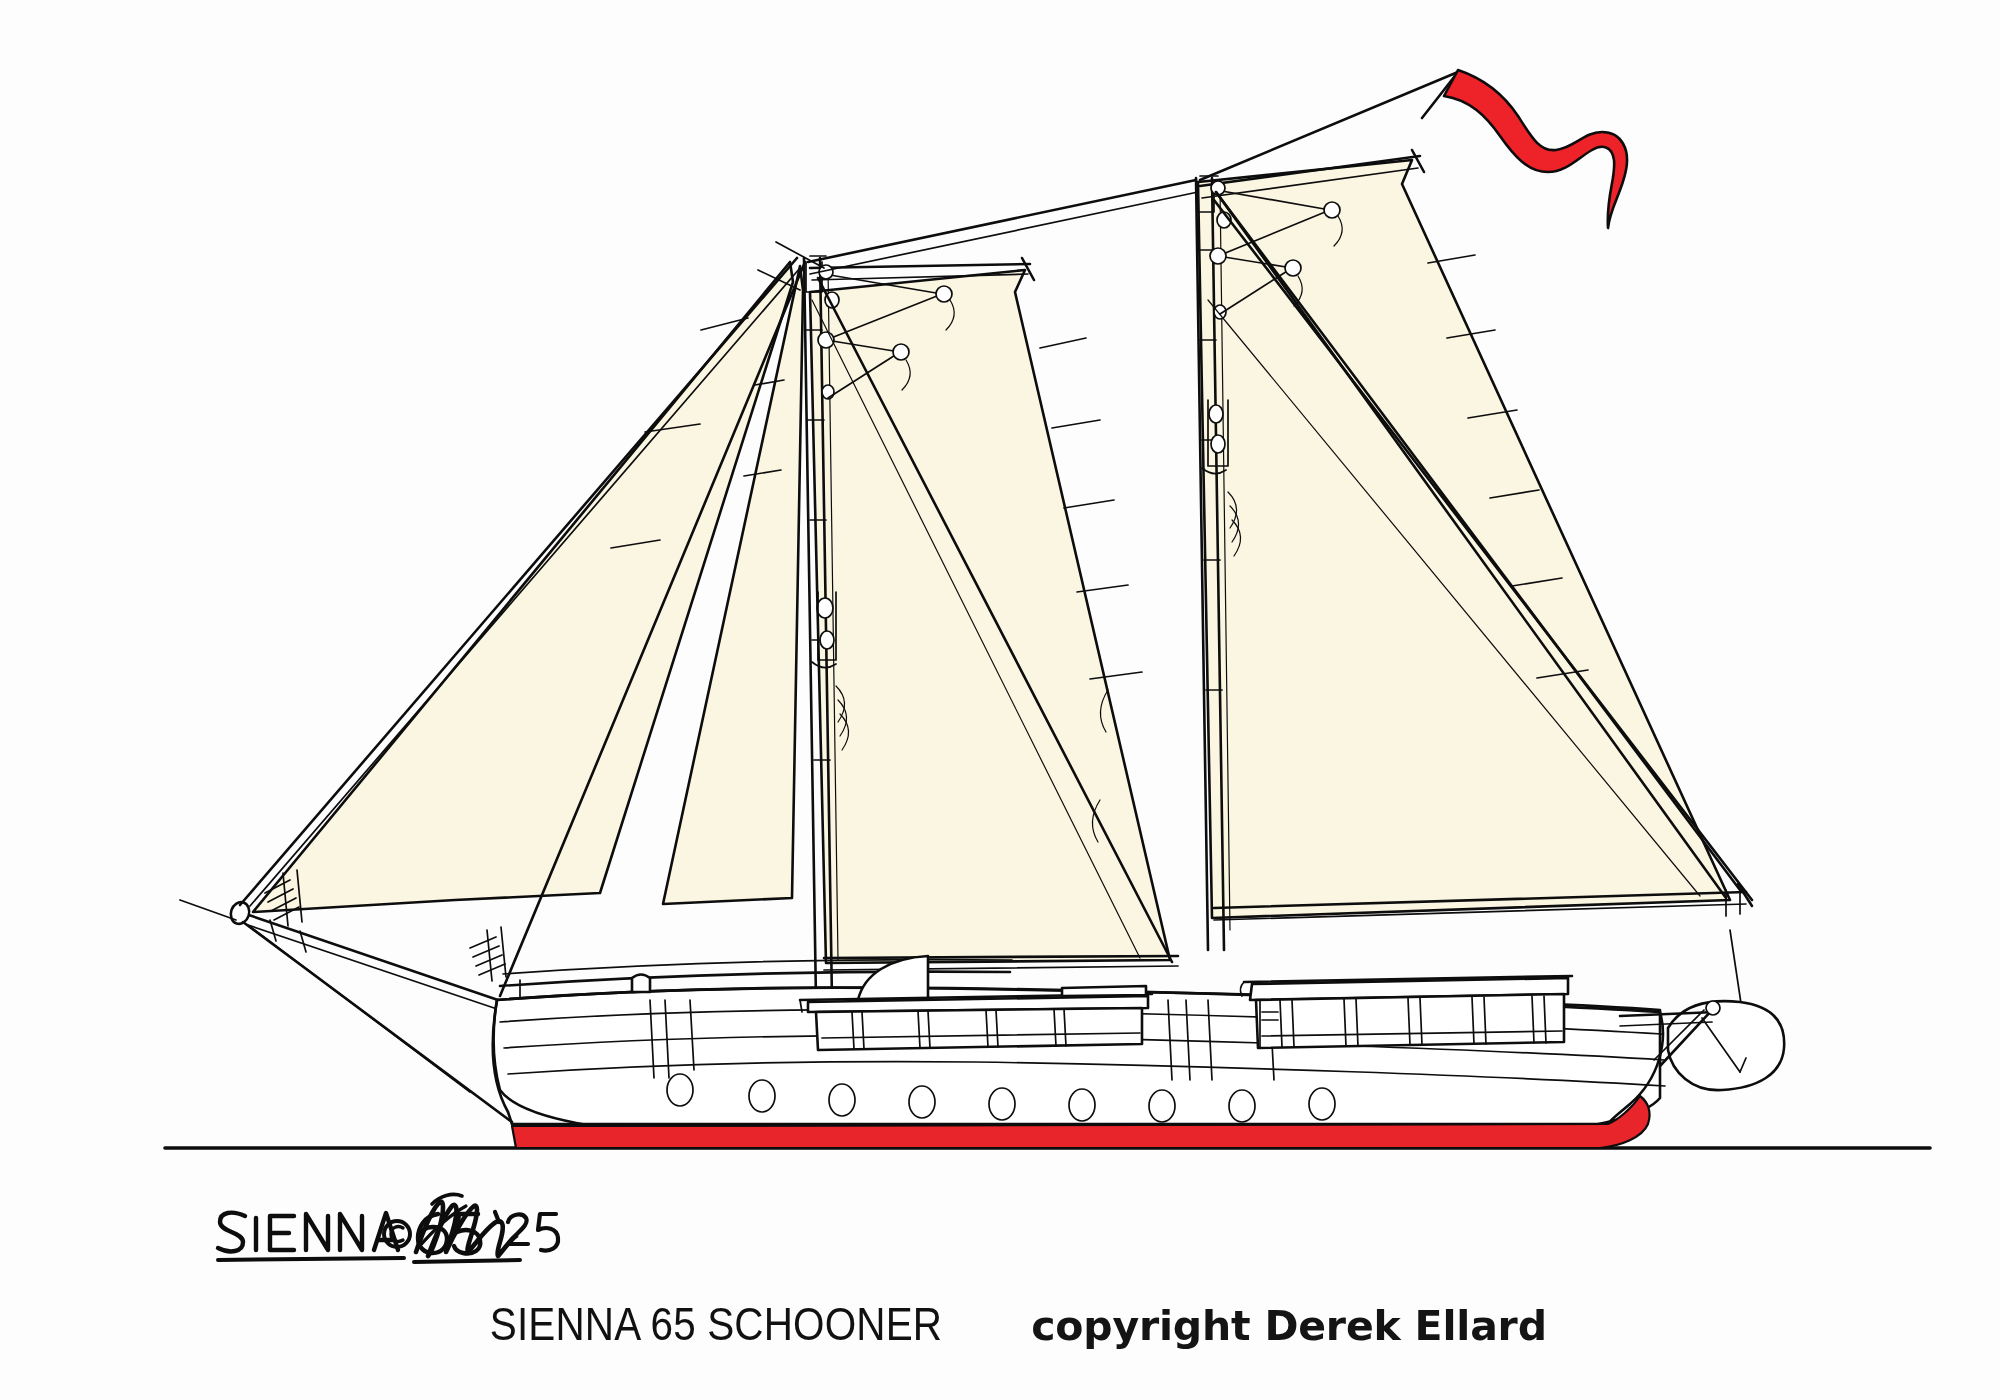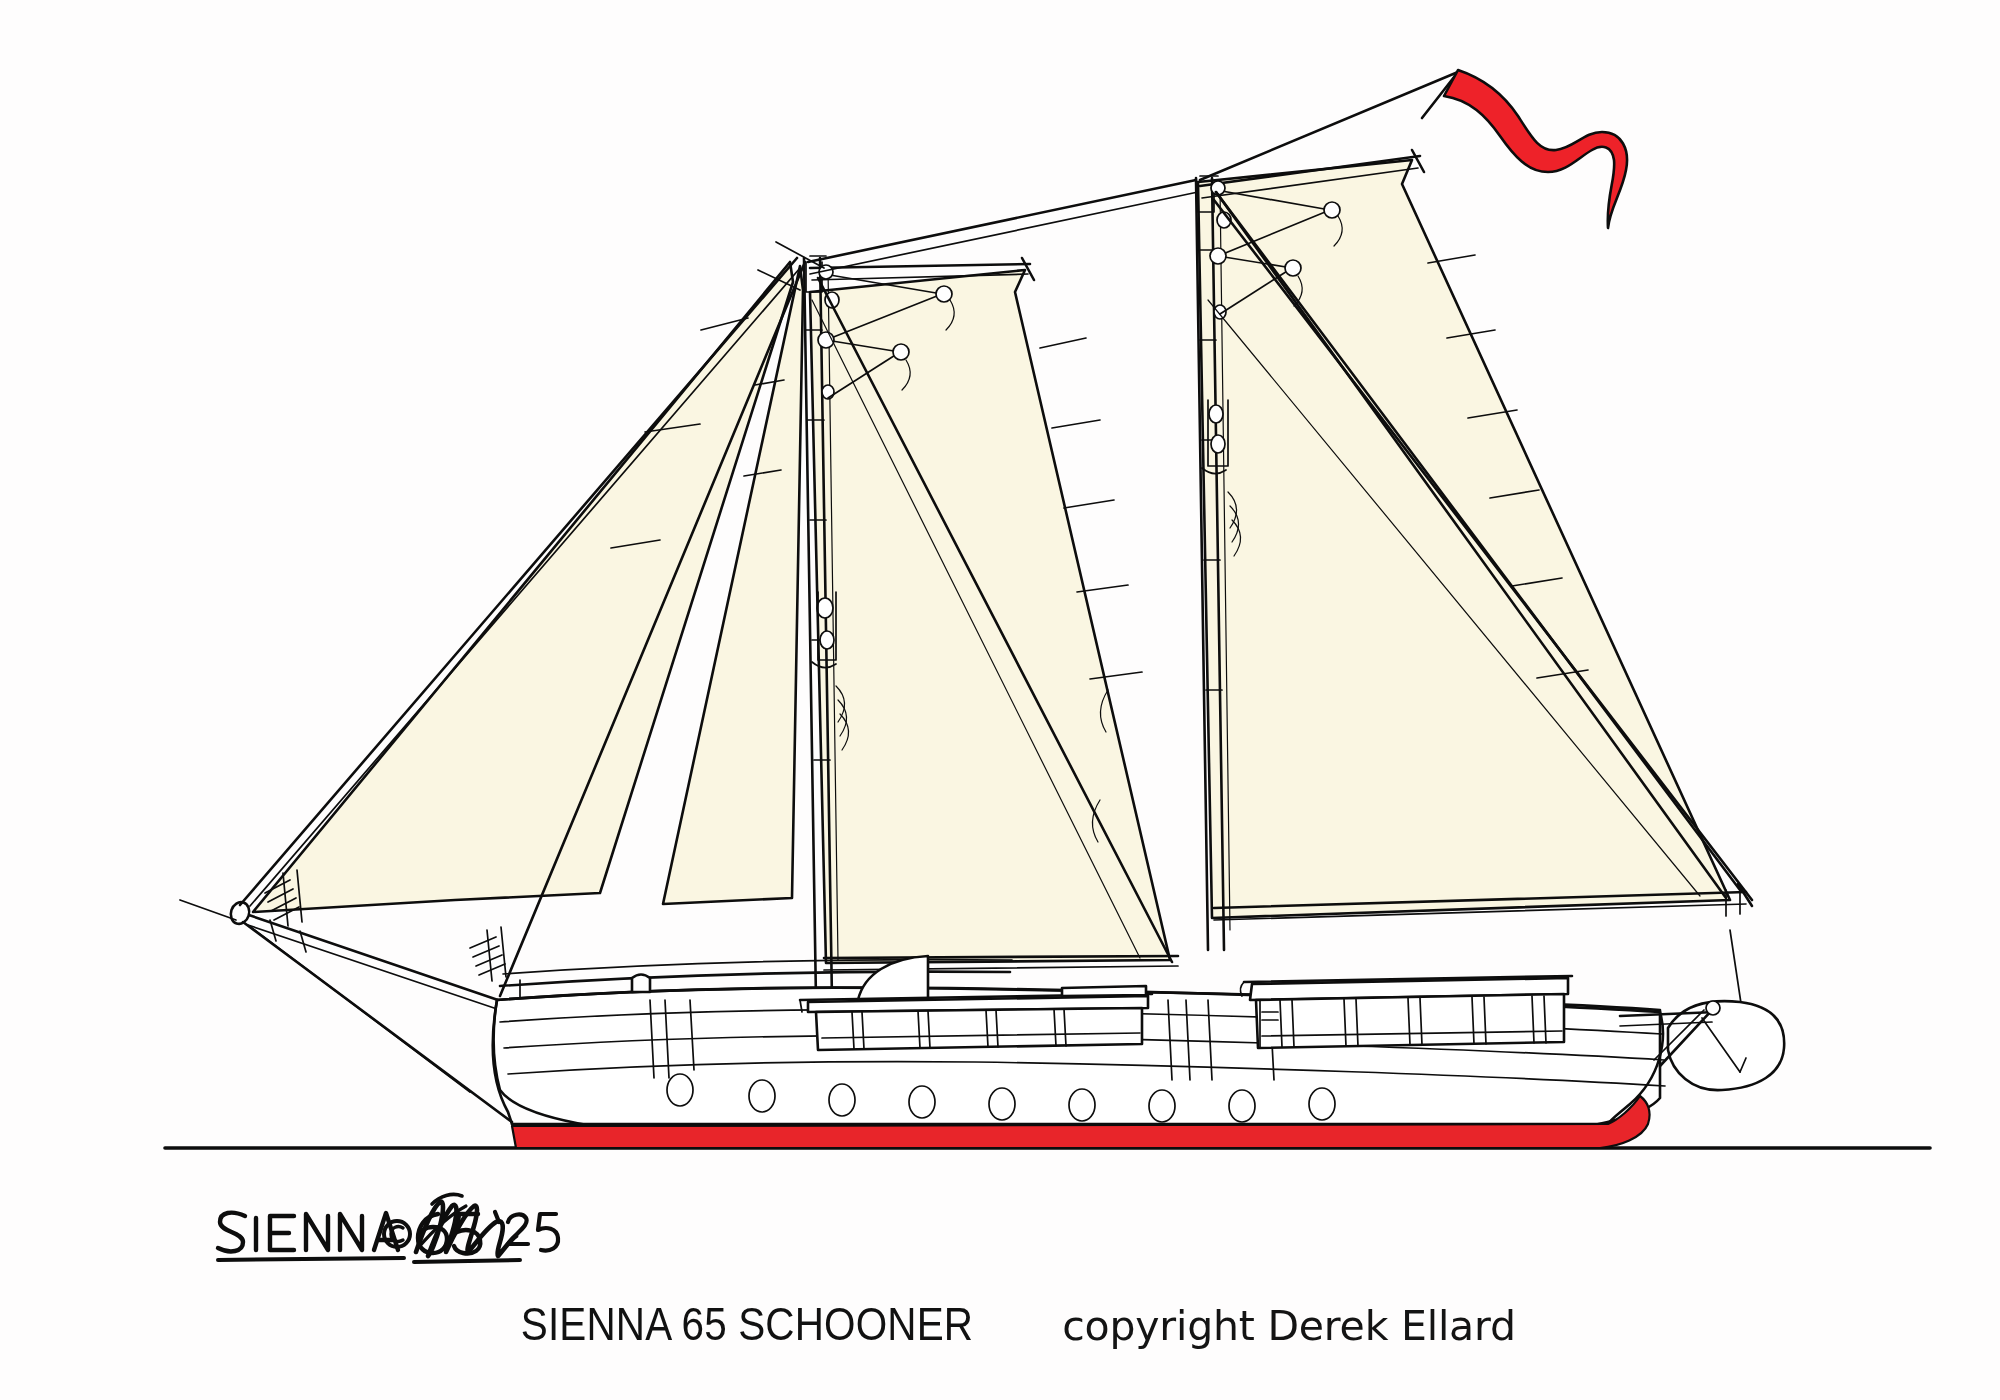--- a/index.html
+++ b/index.html
@@ -43,21 +43,21 @@
     letter-spacing: 0.2px;
     color: #111111;
     transform: scaleX(0.86);
     transform-origin: center;
     display: inline-block;
     vertical-align: baseline;
   }
   .caption-credit {
     font-family: "DejaVu Sans", sans-serif;
     font-size: 41px;
-    font-weight: 400;
+    font-weight: 700;
     color: #141414;
     display: inline-block;
     vertical-align: baseline;
     margin-left: 52px;
     letter-spacing: -0.2px;
   }
 </style>
 </head>
 <body>
 

